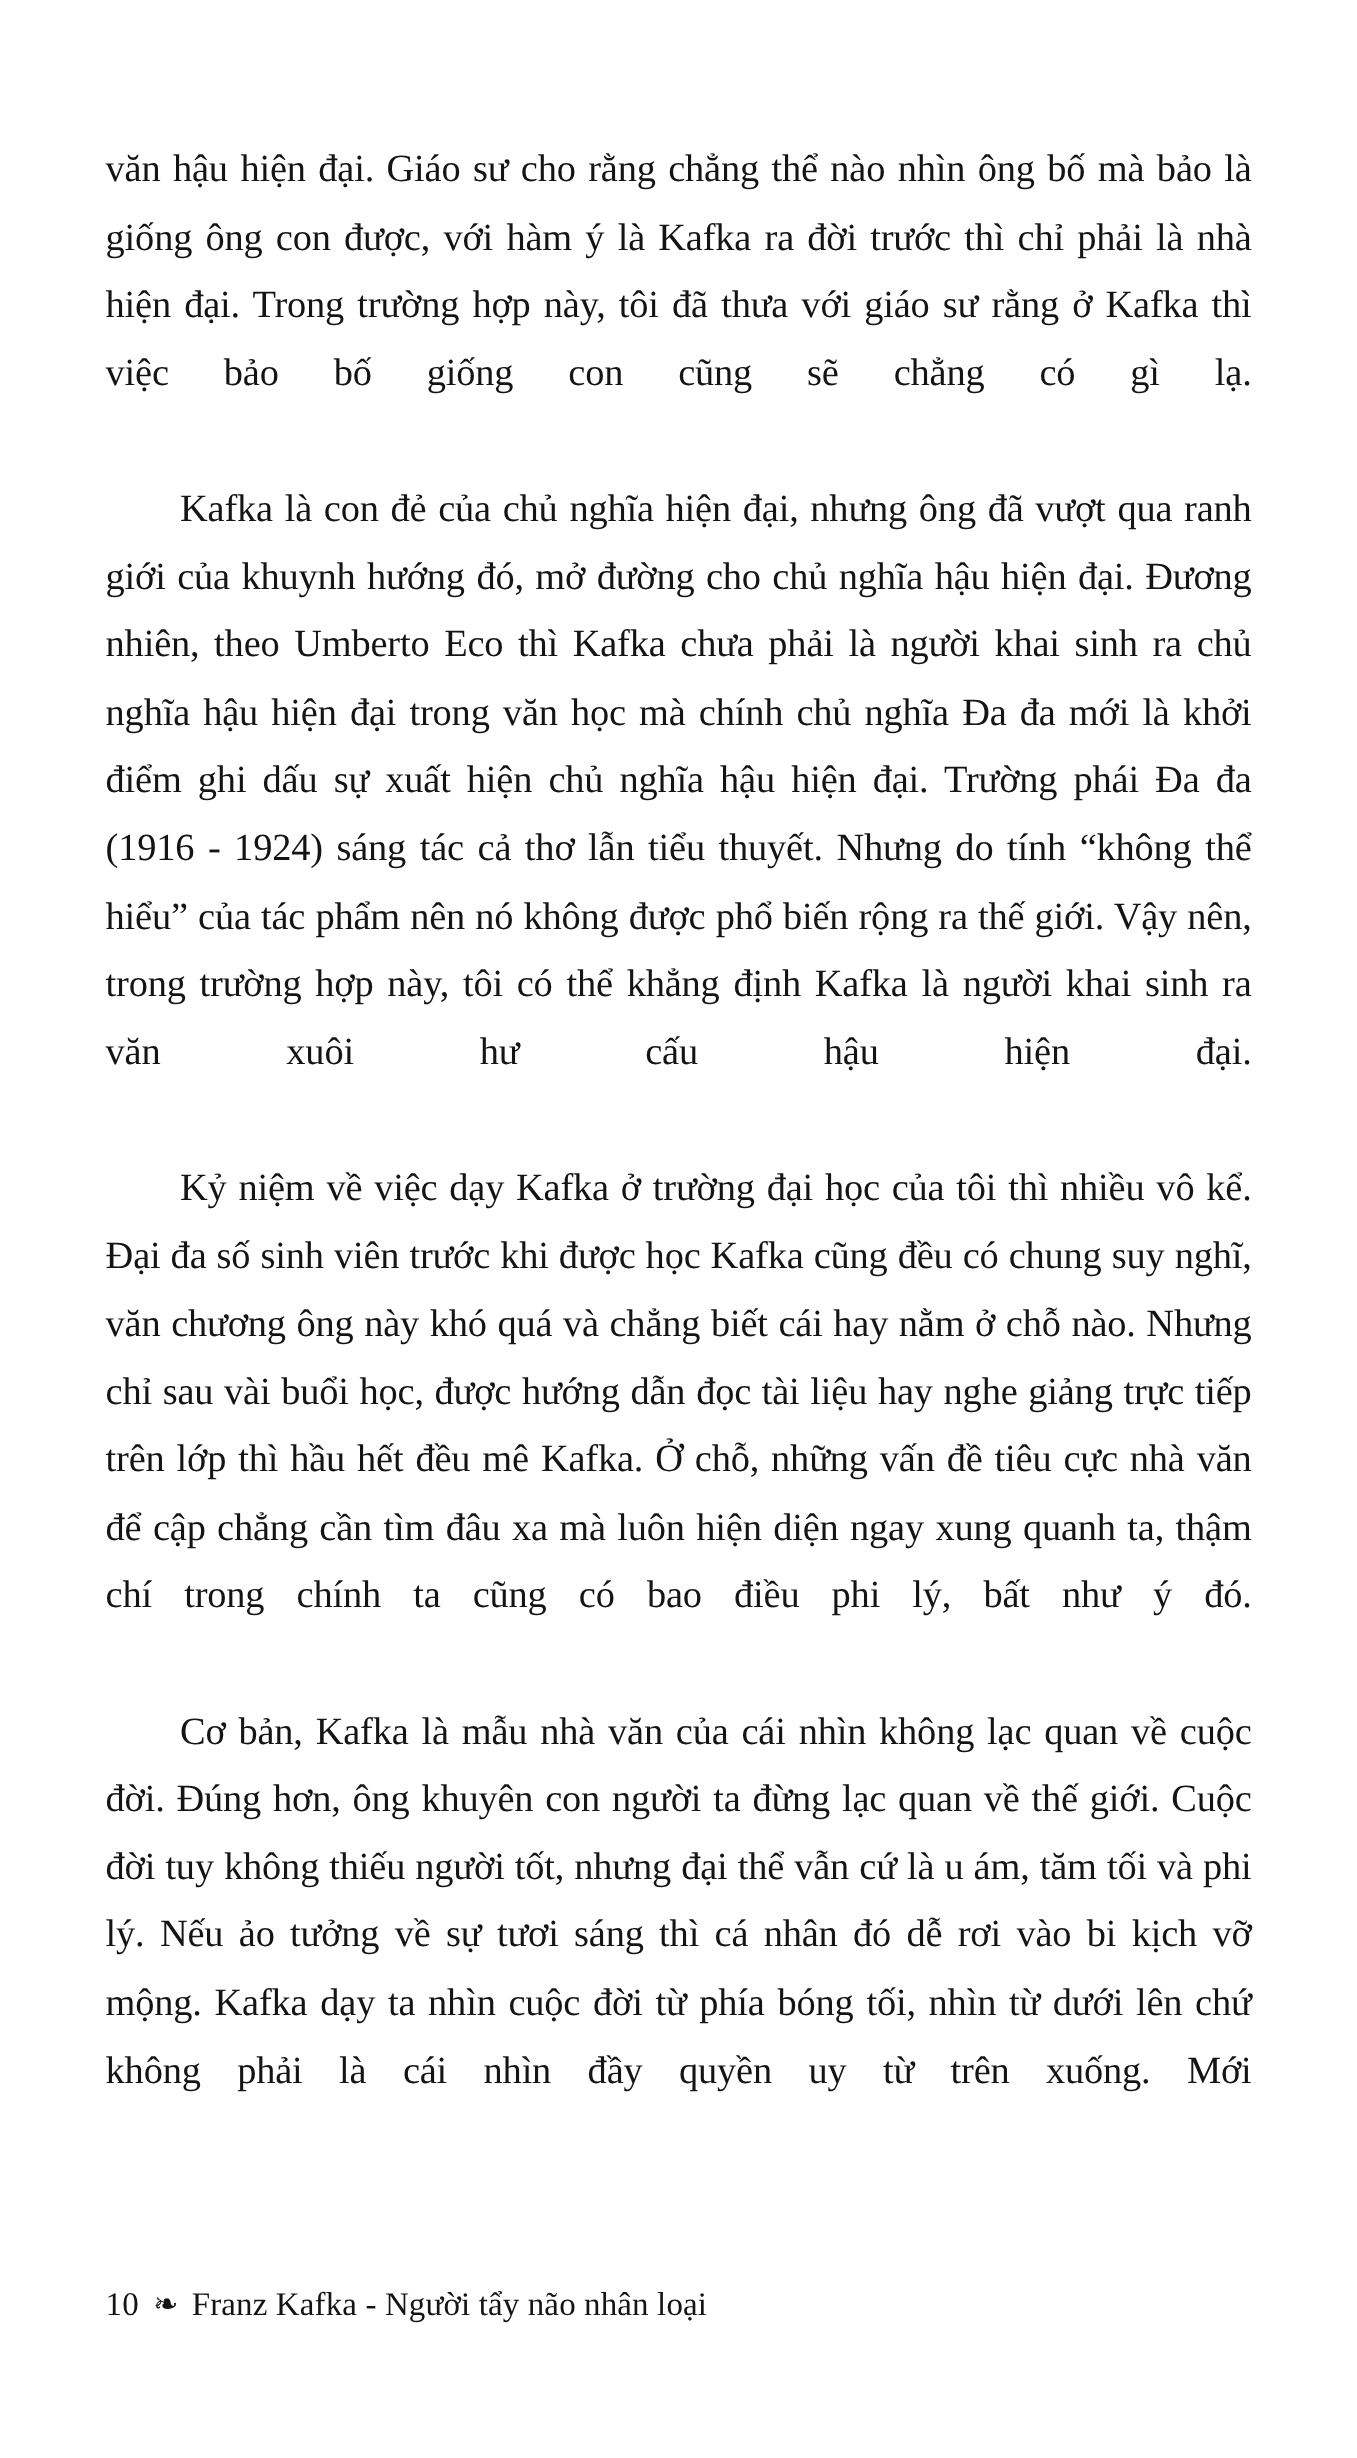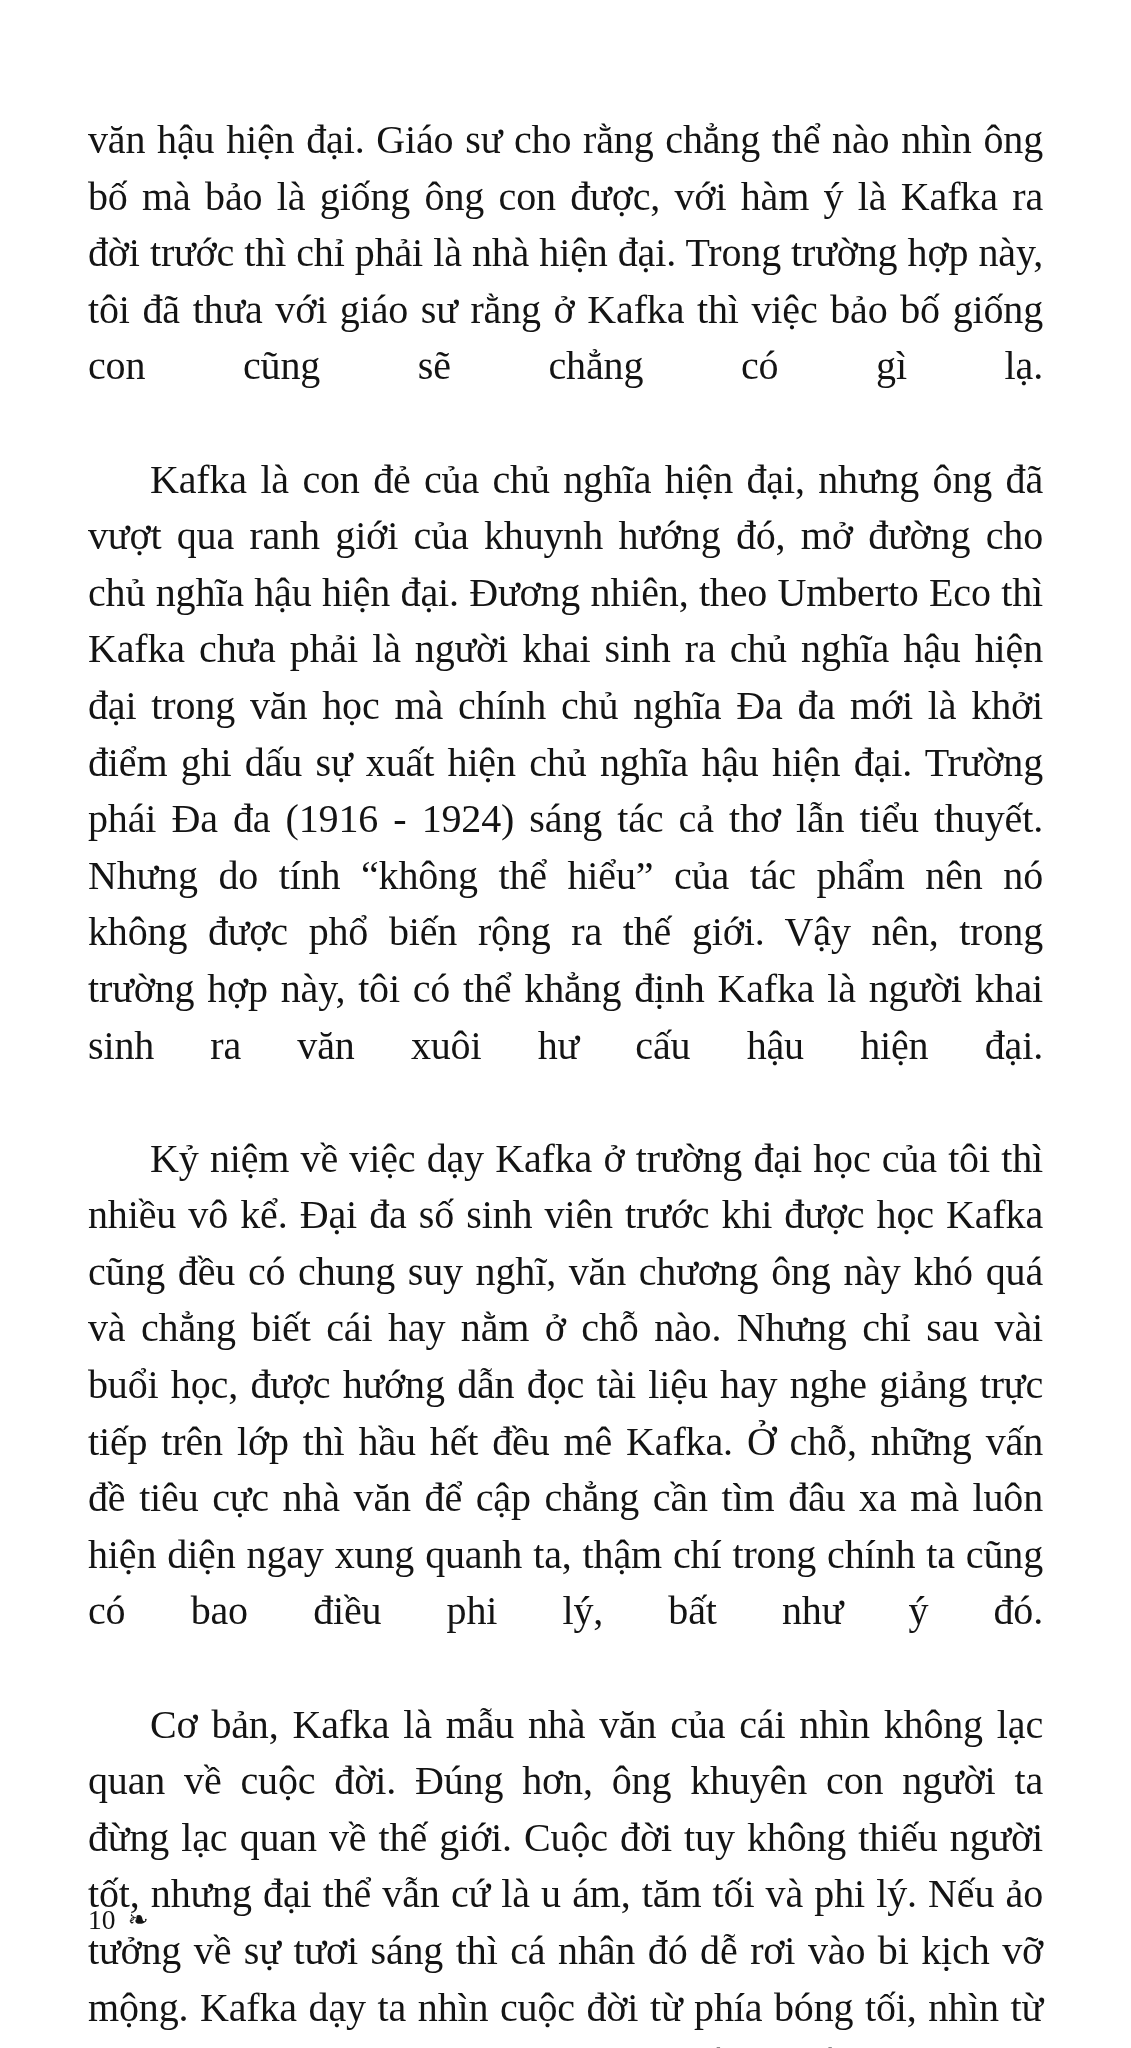--- a/index.html
+++ b/index.html
@@ -30,21 +30,21 @@
     position: absolute;
     left: 88px;
     top: 112px;
     width: 955px;
   }
 
   .para {
     margin: 0 0 0 0;
     text-align: justify;
     text-justify: inter-word;
-    font-size: 40px;
+    font-size: 32px;
     line-height: 56.6px;
     letter-spacing: -0.15px;
     word-spacing: 0.2px;
     text-indent: 62px;
     hyphens: none;
   }
 
   .para.first {
     text-indent: 0;
   }
@@ -91,15 +91,16 @@
   <div class="text-block">
     <p class="para first">văn hậu hiện đại. Giáo sư cho rằng chẳng thể nào nhìn ông bố mà bảo là giống ông con được, với hàm ý là Kafka ra đời trước thì chỉ phải là nhà hiện đại. Trong trường hợp này, tôi đã thưa với giáo sư rằng ở Kafka thì việc bảo bố giống con cũng sẽ chẳng có gì lạ.</p>
     <p class="para">Kafka là con đẻ của chủ nghĩa hiện đại, nhưng ông đã vượt qua ranh giới của khuynh hướng đó, mở đường cho chủ nghĩa hậu hiện đại. Đương nhiên, theo Umberto Eco thì Kafka chưa phải là người khai sinh ra chủ nghĩa hậu hiện đại trong văn học mà chính chủ nghĩa Đa đa mới là khởi điểm ghi dấu sự xuất hiện chủ nghĩa hậu hiện đại. Trường phái Đa đa (1916 - 1924) sáng tác cả thơ lẫn tiểu thuyết. Nhưng do tính “không thể hiểu” của tác phẩm nên nó không được phổ biến rộng ra thế giới. Vậy nên, trong trường hợp này, tôi có thể khẳng định Kafka là người khai sinh ra văn xuôi hư cấu hậu hiện đại.</p>
     <p class="para">Kỷ niệm về việc dạy Kafka ở trường đại học của tôi thì nhiều vô kể. Đại đa số sinh viên trước khi được học Kafka cũng đều có chung suy nghĩ, văn chương ông này khó quá và chẳng biết cái hay nằm ở chỗ nào. Nhưng chỉ sau vài buổi học, được hướng dẫn đọc tài liệu hay nghe giảng trực tiếp trên lớp thì hầu hết đều mê Kafka. Ở chỗ, những vấn đề tiêu cực nhà văn để cập chẳng cần tìm đâu xa mà luôn hiện diện ngay xung quanh ta, thậm chí trong chính ta cũng có bao điều phi lý, bất như ý đó.</p>
     <p class="para">Cơ bản, Kafka là mẫu nhà văn của cái nhìn không lạc quan về cuộc đời. Đúng hơn, ông khuyên con người ta đừng lạc quan về thế giới. Cuộc đời tuy không thiếu người tốt, nhưng đại thể vẫn cứ là u ám, tăm tối và phi lý. Nếu ảo tưởng về sự tươi sáng thì cá nhân đó dễ rơi vào bi kịch vỡ mộng. Kafka dạy ta nhìn cuộc đời từ phía bóng tối, nhìn từ dưới lên chứ không phải là cái nhìn đầy quyền uy từ trên xuống. Mới</p>
   </div>
 
   <div class="footer">
     <span class="page-number">10</span>
     <span class="ornament">❧</span>
+    <span class="book-title">Franz Kafka - Người tẩy não nhân loại</span>
   </div>
 
 </div>
 
 </body></html>

